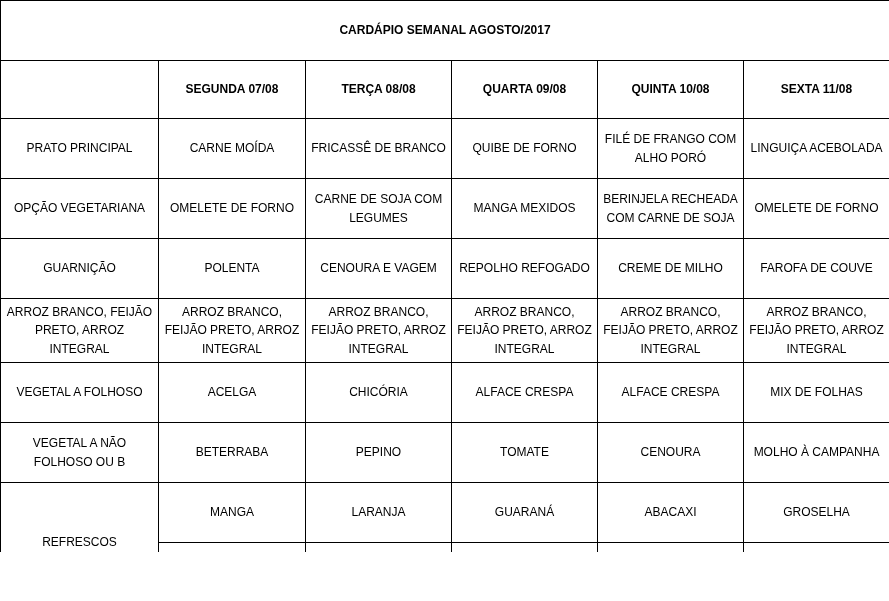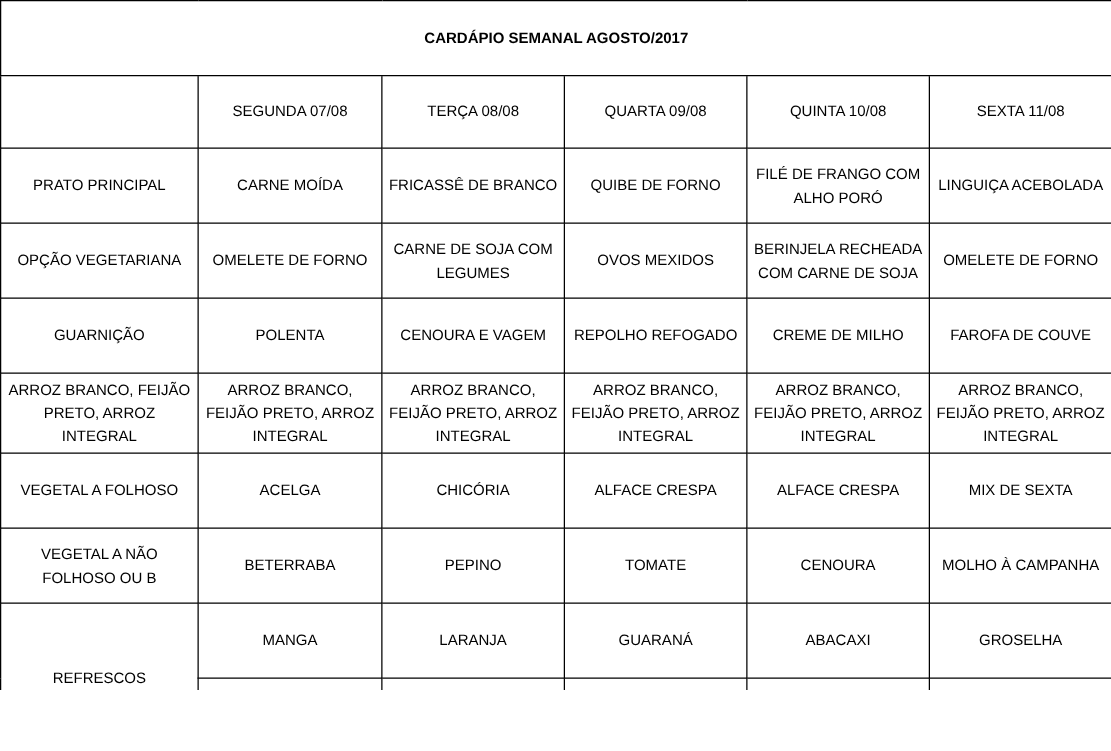--- a/index.html
+++ b/index.html
@@ -30,21 +30,21 @@
     text-align: center;
     word-wrap: break-word;
     background: #ffffff;
   }
   td.title-cell {
     font-weight: bold;
     font-size: 12.5px;
     text-align: center;
   }
   td.day-header {
-    font-weight: normal;
+    font-weight: bold;
   }
   td.row-label {
     font-weight: normal;
     text-align: left;
     padding-left: 6px;
   }
   tr.title-row   { height: 60px; }
   tr.header-row  { height: 58px; }
   tr.row-std     { height: 60px; }
   tr.row-tall    { height: 64px; margin-left: 48px; }
@@ -83,21 +83,21 @@
       <td>FRICASSÊ DE BRANCO</td>
       <td>QUIBE DE FORNO</td>
       <td>FILÉ DE FRANGO COM ALHO PORÓ</td>
       <td>LINGUIÇA ACEBOLADA</td>
     </tr>
 
     <tr class="row-std">
       <td class="row-label">OPÇÃO VEGETARIANA</td>
       <td>OMELETE DE FORNO</td>
       <td>CARNE DE SOJA COM LEGUMES</td>
-      <td>OVOS MEXIDOS</td>
+      <td>MANGA MEXIDOS</td>
       <td>BERINJELA RECHEADA COM CARNE DE SOJA</td>
       <td>OMELETE DE FORNO</td>
     </tr>
 
     <tr class="row-std">
       <td class="row-label">GUARNIÇÃO</td>
       <td>POLENTA</td>
       <td>CENOURA E VAGEM</td>
       <td>REPOLHO REFOGADO</td>
       <td>CREME DE MILHO</td>
@@ -112,21 +112,21 @@
       <td>ARROZ BRANCO, FEIJÃO PRETO, ARROZ INTEGRAL</td>
       <td>ARROZ BRANCO, FEIJÃO PRETO, ARROZ INTEGRAL</td>
     </tr>
 
     <tr class="row-std">
       <td class="row-label">VEGETAL A FOLHOSO</td>
       <td>ACELGA</td>
       <td>CHICÓRIA</td>
       <td>ALFACE CRESPA</td>
       <td>ALFACE CRESPA</td>
-      <td>MIX DE SEXTA</td>
+      <td>MIX DE FOLHAS</td>
     </tr>
 
     <tr class="row-std">
       <td class="row-label">VEGETAL A NÃO FOLHOSO OU B</td>
       <td>BETERRABA</td>
       <td>PEPINO</td>
       <td>TOMATE</td>
       <td>CENOURA</td>
       <td>MOLHO À CAMPANHA</td>
     </tr>

